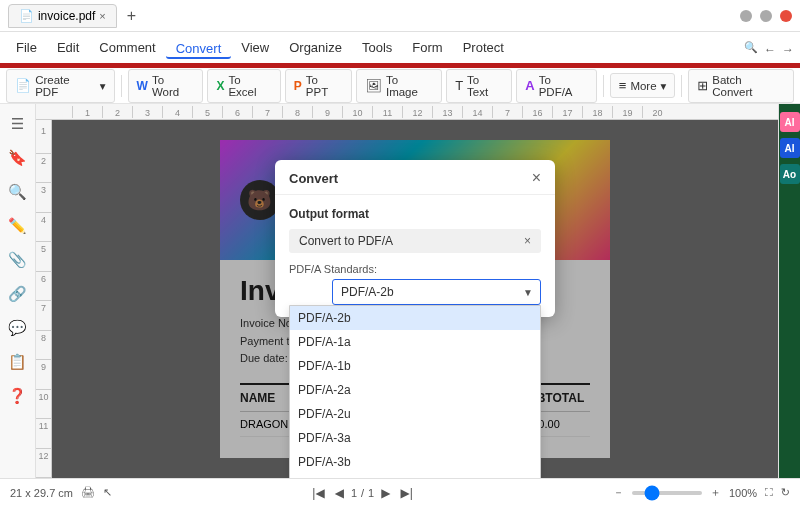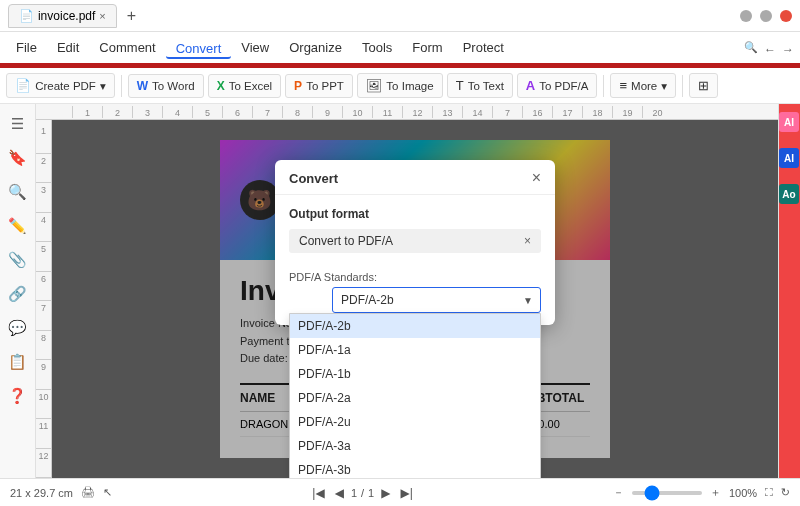--- a/index.html
+++ b/index.html
@@ -104,22 +104,22 @@
       padding: 6px 0; margin-top: 15px;
       font-weight: bold; font-size: 12px; color: #222;
     }
     .invoice-row {
       display: grid; grid-template-columns: 2fr 1fr 1fr 1fr;
       padding: 6px 0; border-bottom: 1px solid #eee; font-size: 11px;
     }
 
     
     .right-panel {
-      width: 22px; background: #ef4444; border-left: 1px solid #e0e0e0;
-      display: flex; flex-direction: column; padding-top: 8px; gap: 16px;
+      width: 22px; background: #14532d; border-left: 1px solid #e0e0e0;
+      display: flex; flex-direction: column; align-items: center; padding-top: 8px; gap: 6px;
     }
 
     
     .statusbar {
       display: flex; align-items: center; justify-content: space-between;
       background: #fff; height: 28px; padding: 0 10px;
       border-top: 1px solid #e0e0e0; font-size: 11px; color: #555;
     }
     .statusbar-left { display: flex; align-items: center; gap: 8px; }
     .statusbar-right { display: flex; align-items: center; gap: 8px; }
@@ -148,21 +148,21 @@
     }
     .modal-title { font-size: 13px; font-weight: 600; color: #333; }
     .modal-close { cursor: pointer; color: #666; font-size: 16px; line-height: 1; }
 
     .modal-body { padding: 12px 14px; }
     .modal-section-title { font-size: 12px; font-weight: 600; color: #333; margin-bottom: 8px; }
 
     .convert-row {
       display: flex; align-items: center; justify-content: space-between;
       background: #f0f0f0; border-radius: 3px; padding: 5px 10px;
-      margin-bottom: 18px; font-size: 12px; color: #333;
+      margin-bottom: 10px; font-size: 12px; color: #333;
     }
     .convert-row-x { cursor: pointer; color: #666; }
 
     .field-label { font-size: 11px; color: #555; margin-bottom: 4px; }
 
     .select-container { position: relative; padding-left: 43px; }
     .select-box {
       width: 100%; border: 1.5px solid #2563eb; border-radius: 3px;
       padding: 5px 28px 5px 8px; font-size: 12px; background: #fff;
       appearance: none; cursor: pointer; color: #333;
@@ -286,20 +286,21 @@
   </div>
   <div class="tool-divider"></div>
   <div class="tool-btn">
     <span class="tool-btn-icon">≡</span>
     <span>More</span>
     <span>▾</span>
   </div>
   <div class="tool-divider"></div>
   <div class="tool-btn">
     <span class="tool-btn-icon">⊞</span>
+    <span>Batch Convert</span>
   </div>
 </div>
 
 <div class="main-area">
 
   <div class="left-panel">
     <div class="left-icon">☰</div>
     <div class="left-icon">🔖</div>
     <div class="left-icon">🔍</div>
     <div class="left-icon">✏️</div>

